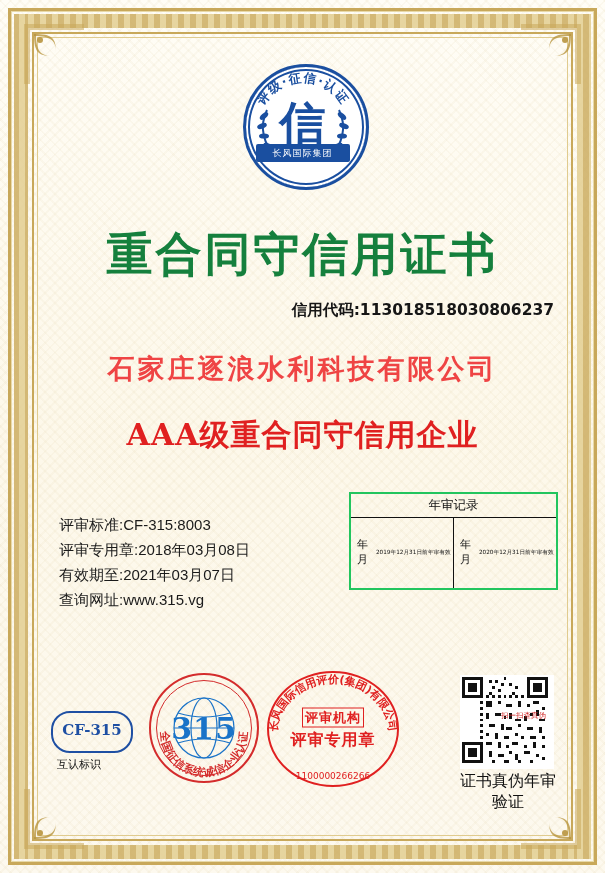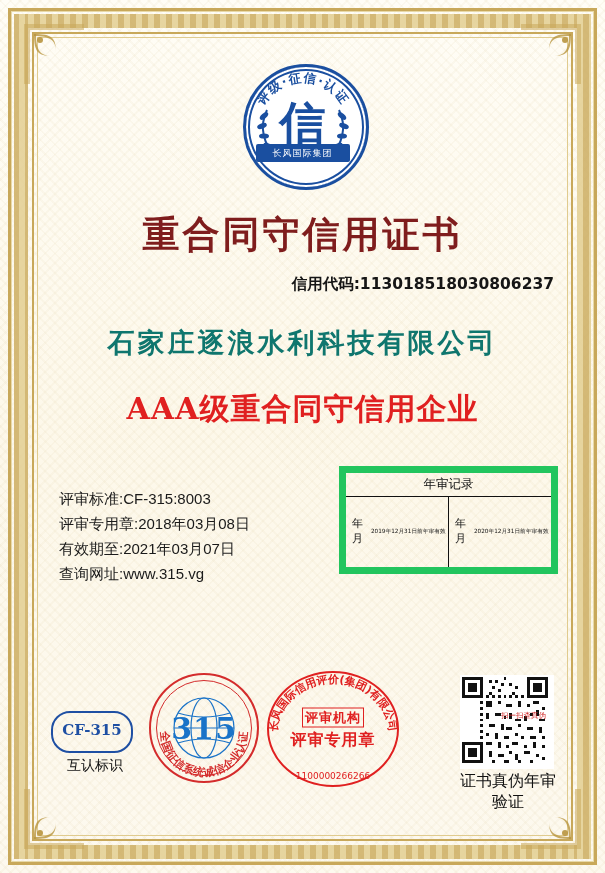--- a/index.html
+++ b/index.html
@@ -127,48 +127,48 @@
     letter-spacing: 1px;
   }
   .wreath {
     position: absolute;
     left: 20px; top: 4px;
     width: 120px; height: 120px;
   }
 
   
   .main-title {
-    margin-top: 0;
-    text-align: center;
-    font-family: "DejaVu Sans", sans-serif;
-    font-weight: bold;
-    font-size: 37px;
+    margin-top: 14px;
+    text-align: center;
+    font-family: "DejaVu Sans", sans-serif;
+    font-weight: bold;
+    font-size: 46px;
     letter-spacing: 3px;
-    color: #7f1d1d;
+    color: #15803d;
   }
   
   .credit-code {
     margin-top: 14px;
     text-align: right;
     padding-right: 6px;
     font-family: "DejaVu Sans", sans-serif;
     font-size: 15.5px;
     font-weight: bold;
     color: #161616;
     letter-spacing: 0px;
   }
   
   .company {
     margin-top: 30px;
     text-align: center;
     font-family: "DejaVu Sans", sans-serif;
     font-weight: bold;
     font-size: 27px;
     letter-spacing: 3px;
-    color: #0f766e;
+    color: #ef4444;
   }
   
   .award {
     margin-top: 28px;
     text-align: center;
     font-family: "DejaVu Serif", serif;
     font-weight: bold;
     font-size: 30px;
     letter-spacing: 1px;
     color: #e02020;
@@ -184,21 +184,21 @@
     font-family: Liberation Sans, sans-serif;
     font-size: 15px;
     color: #1a1a1a;
     line-height: 25px;
     padding-left: 14px;
     margin-top: 20px;
   }
   .details div { white-space: nowrap; }
   .annual {
     width: 205px;
-    border: 7px solid #22c55e;
+    border: 2px solid #22c55e;
     margin-right: 2px;
   }
   .annual-head {
     text-align: center;
     font-family: "DejaVu Sans", sans-serif;
     font-size: 12.5px;
     padding: 3px 0 3px;
     border-bottom: 1px solid #111;
     color: #111;
   }
@@ -247,23 +247,23 @@
     font-weight: bold;
     font-size: 15px;
     line-height: 35px;
     text-align: center;
     letter-spacing: 0px;
   }
   .seal-cf-label {
     position: absolute;
     left: 12px; top: 84px;
     width: 66px;
-    text-align: right;
-    font-family: "DejaVu Sans", sans-serif;
-    font-size: 14px;
+    text-align: left;
+    font-family: "DejaVu Sans", sans-serif;
+    font-size: 11px;
     color: #111;
   }
   .seal-round {
     position: absolute;
     left: 104px; top: 0px;
     width: 106px; height: 106px;
     border-radius: 50%;
     border: 2px solid #d42c2c;
     color: #d42c2c;
   }

